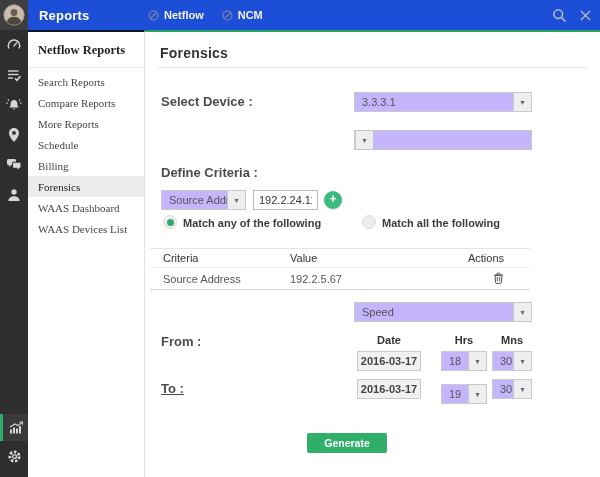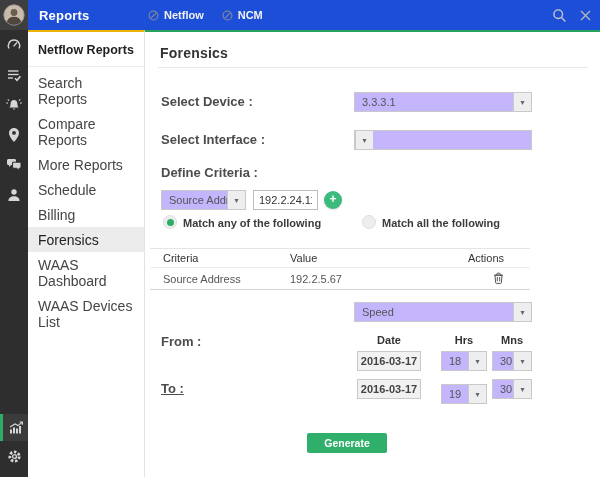--- a/index.html
+++ b/index.html
@@ -23,25 +23,25 @@
   
   .rail { position:absolute; left:0; top:30px; width:28px; height:447px;
           background:#2e2e2e; }
   .rail-btn { width:28px; height:30px; display:flex; align-items:center;
               justify-content:center; cursor:pointer; }
   .rail-bottom { position:absolute; left:0; bottom:6px; width:28px; }
   .rail-btn.active { height:27px; background:#3b3b3b; border-left:3px solid #2ead68; }
 
   
   .sidebar { position:absolute; left:28px; top:30px; width:117px; height:447px;
-             background:#fff; border-top:2px solid #eab308; border-right:1px solid #e2e2e2; }
+             background:#fff; border-top:2px solid #0f172a; border-right:1px solid #e2e2e2;font-family:Liberation Serif, serif; }
   .sidebar-title { padding:11px 10px 9px 10px; font-size:12.5px; font-weight:bold;
                    color:#1f1f1f; border-bottom:1px solid #ebebeb; }
   .sidebar-items { padding-top:3px; }
-  .sb-item { padding:4.5px 10px; font-size:14px; color:#454545; cursor:pointer; }
+  .sb-item { padding:4.5px 10px; font-size:11px; color:#454545; cursor:pointer; }
   .sb-item.selected { background:#ececec; color:#222; }
 
   
   .main { position:absolute; left:145px; top:30px; width:455px; height:447px;
           background:#fff; border-top:2px solid #26a35f; }
   .main-heading { position:absolute; left:15px; top:13px; font-size:14px;
                   font-weight:bold; color:#333; letter-spacing:.2px; }
   .heading-divider { position:absolute; left:13px; right:12px; top:35px;
                      border-top:1px solid #e9e9e9; }
   .flabel { position:absolute; left:16px; font-size:13px; font-weight:bold;
@@ -222,21 +222,20 @@
 <main class="main">
   <div class="main-heading">Forensics</div>
   <div class="heading-divider"></div>
 
   <div class="flabel" style="top:60px;">Select Device :</div>
   <div class="sel" style="left:209px; top:60px; width:178px;">
     <span class="val">3.3.3.1</span>
     <span class="arr">▾</span>
   </div>
 
-  <div class="flabel" style="top:98px;">Select Interface :</div>
   <div class="sel" style="left:209px; top:98px; width:178px;">
     <span class="arr">▾</span>
   </div>
 
   <div class="flabel" style="top:131px;">Define Criteria :</div>
   <div class="sel" style="left:16px; top:158px; width:85px;">
     <span class="val">Source Address</span>
     <span class="arr">▾</span>
   </div>
   <input class="txt-input" style="left: 108px; top: 158px; width: 65px;" value="192.2.24.112">

